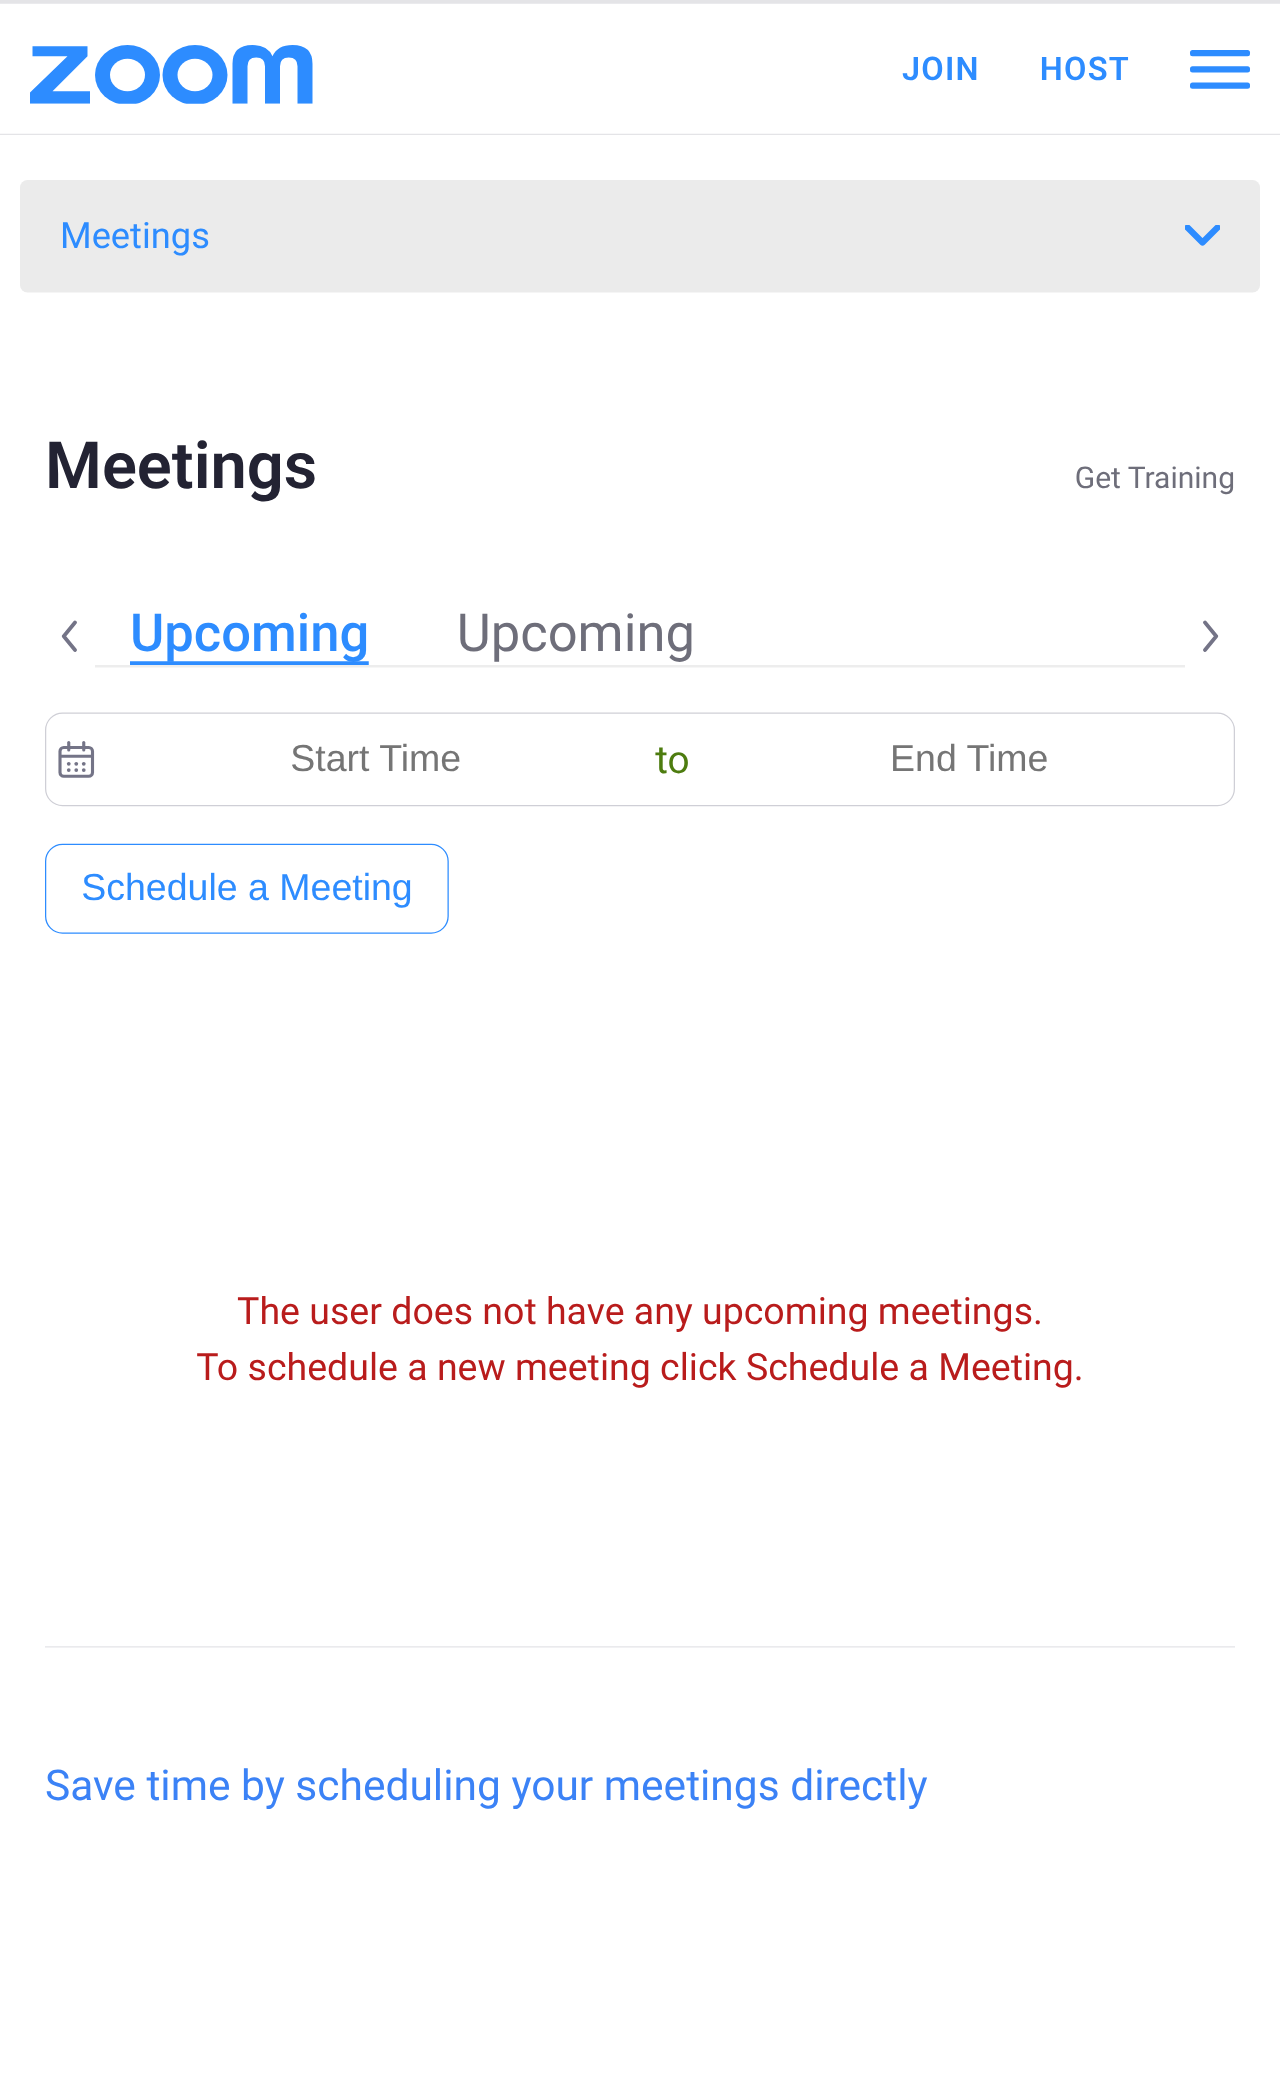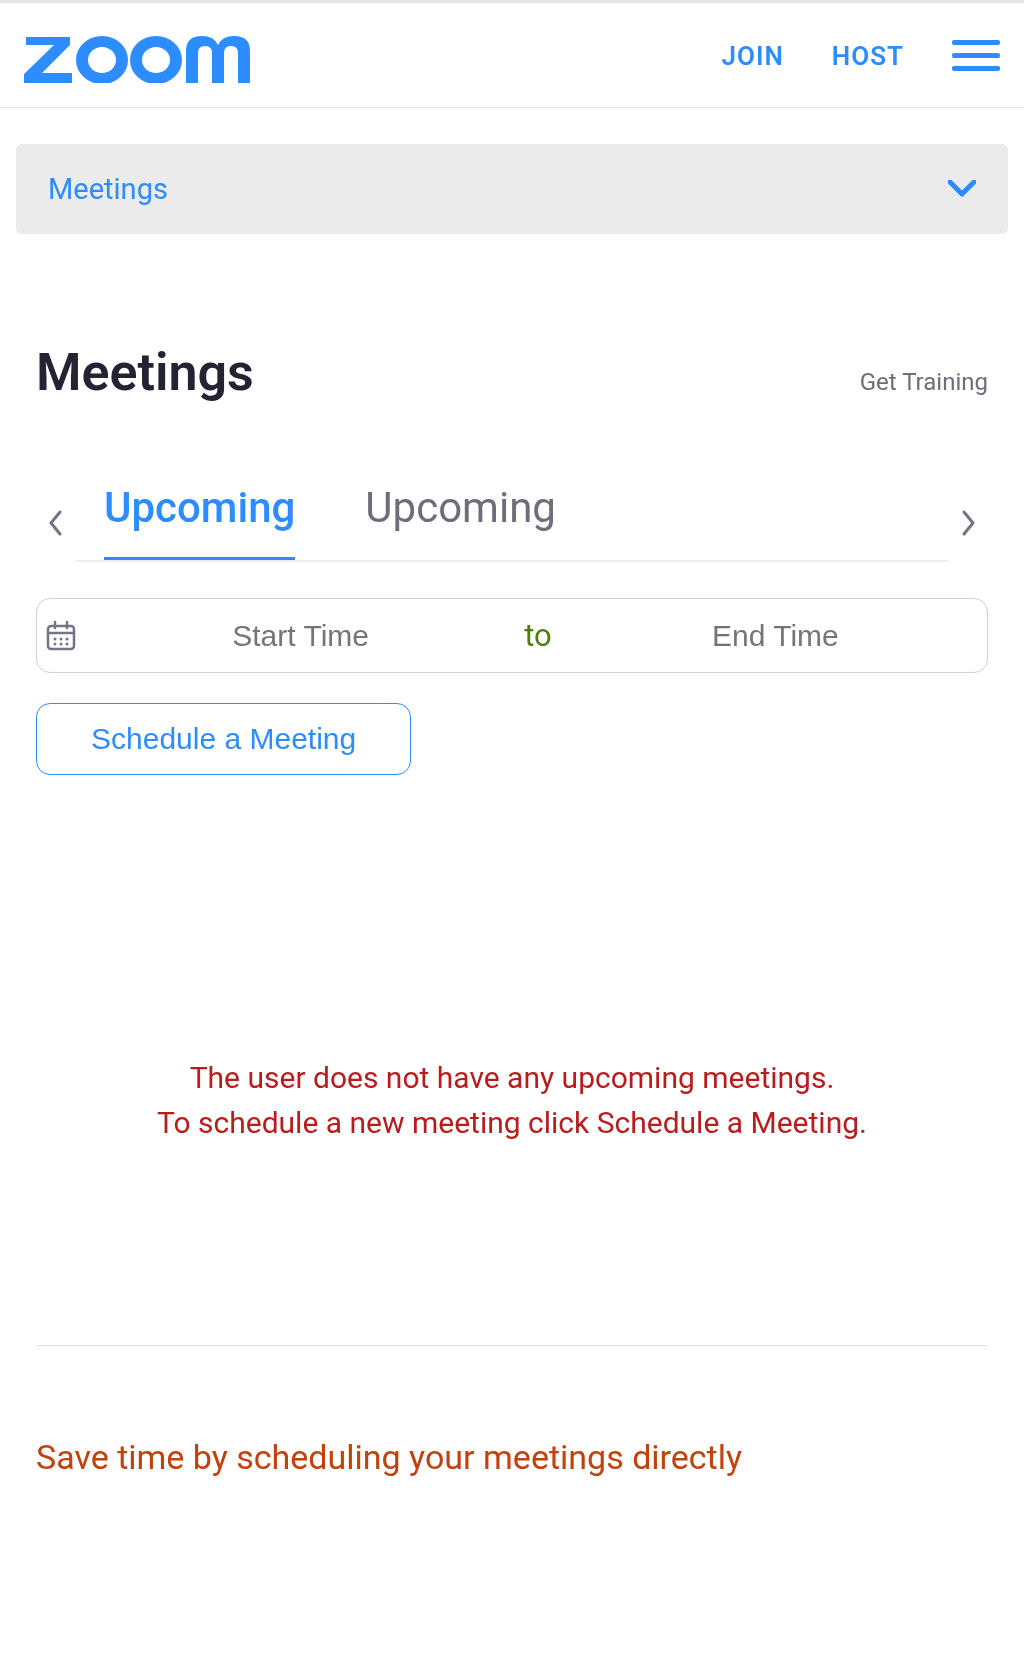--- a/index.html
+++ b/index.html
@@ -107,21 +107,20 @@
       display: flex;
       flex: 1;
       overflow: hidden;
       border-bottom: 2px solid #ededed;
       gap: 70px;
       padding-left: 28px;
     }
     .tab {
       font-size: 42px;
       color: #6e6e7a;
-      padding-bottom: 28px;
       cursor: pointer;
       white-space: nowrap;
       position: relative;
     }
     .tab.active {
       color: #2D8CFF;
       font-weight: 500;
     }
     .tab.active::after {
       content: '';
@@ -152,41 +151,41 @@
     }
     .date-sep {
       font-size: 31px;
       color: #4d7c0f;
     }
     .schedule-btn {
       display: inline-block;
       border: 1.5px solid #2D8CFF;
       color: #2D8CFF;
       font-size: 30px;
-      padding: 18px 54px;
+      padding: 18px 28px;
       border-radius: 14px;
       margin-top: 30px;
       cursor: pointer;
       background: #fff;
     }
     .empty-state {
       text-align: center;
       margin-top: 280px;
       font-size: 30px;
       color: #b91c1c;
       line-height: 1.5;
     }
     .divider {
       height: 1px;
       background: #e4e4e7;
       margin-top: 200px;
     }
     .footer-text {
       font-size: 34px;
-      color: #c2410c;
+      color: #3b82f6;
       margin-top: 88px;
       line-height: 1.4;
     }
     svg { display: block; }
   </style>
 </head>
 <body>
 
 <div class="top-border"></div>
 

